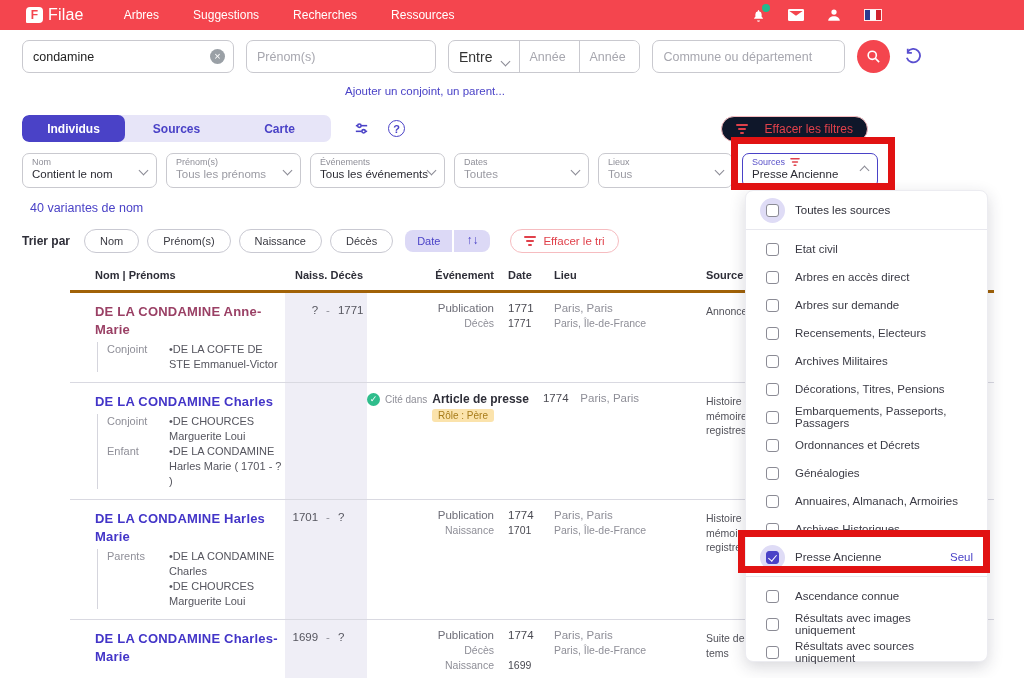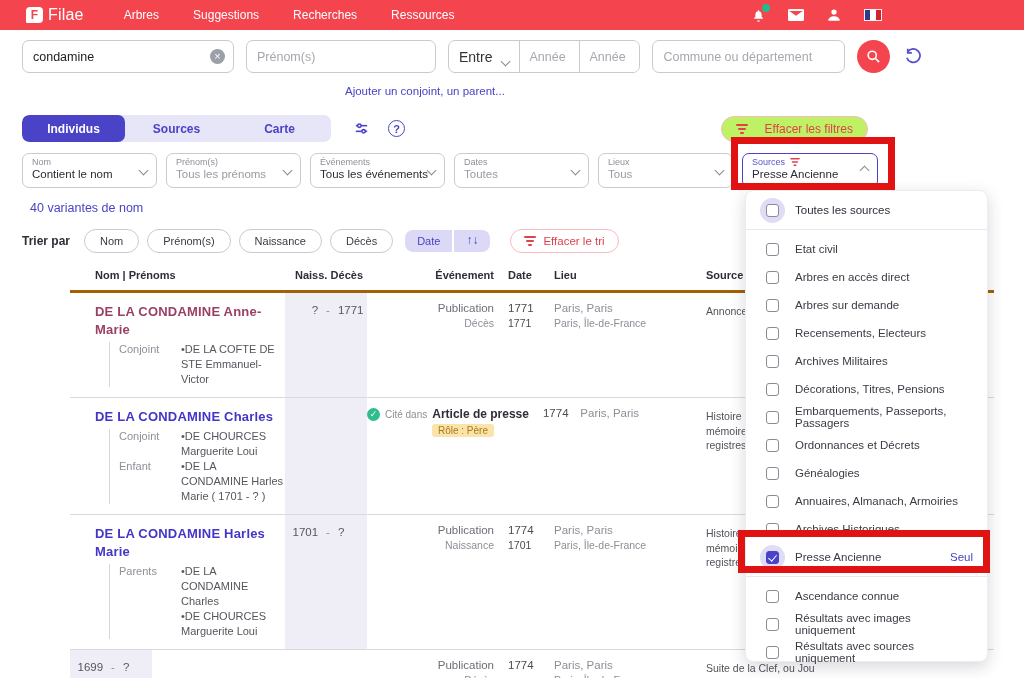--- a/index.html
+++ b/index.html
@@ -50,21 +50,21 @@
   
   .tabs-row{display:flex;align-items:center;margin-top:16px;padding:0 22px}
   .tabs{display:flex;background:var(--lavender);border-radius:7px;overflow:hidden}
   .tab{width:103px;height:27px;display:flex;align-items:center;justify-content:center;font-size:12px;font-weight:bold;
     color:var(--accent);cursor:pointer}
   .tab.active{background:var(--accent);color:#fff;border-radius:7px}
   .tune{margin-left:22px;cursor:pointer;display:flex}
   .help{margin-left:18px;width:17px;height:17px;border:1.8px solid var(--accent);border-radius:50%;color:var(--accent);
     font-size:11px;font-weight:bold;display:flex;align-items:center;justify-content:center;cursor:pointer}
   .clear-filters{margin-left:auto;margin-right:134px;display:flex;align-items:center;gap:17px;border:1px solid #f6bcc0;
-    border-radius:16px;padding:5px 14px;color:#e0414b;font-size:12px;background:#bef264;cursor:pointer}
+    border-radius:16px;padding:5px 14px;color:#e0414b;font-size:12px;background:#0f172a;cursor:pointer}
   .fbars{display:inline-flex;flex-direction:column;align-items:center;gap:2px}
   .fbars i{display:block;height:2px;background:currentColor;border-radius:1px}
   .fbars i:nth-child(1){width:12px}.fbars i:nth-child(2){width:8px}.fbars i:nth-child(3){width:4px}
 
   
   .filters-row{display:flex;gap:9px;margin-top:11px;padding:0 22px}
   .fsel{width:135px;height:35px;border:1px solid #c9c9cf;border-radius:7px;padding:3px 9px 0;display:flex;cursor:pointer;background:#fff}
   .fsel .txts{flex:1;min-width:0}
   .fsel .lab{font-size:9px;color:#8f8f98;display:flex;align-items:center;gap:4px}
   .fsel .val{font-size:11.5px;color:#2c2c34;white-space:nowrap;overflow:hidden;margin-top:1px}
@@ -102,21 +102,21 @@
   .ev-line.sub .ev-type{color:#8e8e97}
 
   .t-row{display:flex;border-bottom:1px solid #d9d9e1;padding:9px 0 10px;position:relative;cursor:pointer}
   .t-row .c-naiss{background:var(--band);margin-top:-9px;margin-bottom:-10px;padding-top:11px;align-items:flex-start;
     justify-content:center;gap:0;display:flex}
   .nd-n{min-width:26px;text-align:right;font-size:11.5px;color:#55555e}
   .nd-dash{margin:0 8px;font-size:11.5px;color:#8e8e97}
   .nd-d{min-width:28px;font-size:11.5px;color:#55555e}
   .row-name{font-size:13px;font-weight:bold;color:var(--link);text-decoration:none;letter-spacing:.2px}
   .t-row.visited .row-name{color:var(--visited)}
-  .relations{margin-top:4px;border-left:1px solid #d5d5dd;margin-left:14px;padding-left:9px}
+  .relations{margin-top:4px;border-left:1px solid #d5d5dd;margin-left:2px;padding-left:9px}
   .rel{display:flex;font-size:11px;line-height:15px}
   .rel-label{width:62px;color:#8f8f98;flex:none}
   .rel-names{color:#55555e}
   .cited{display:flex;align-items:center;justify-content:flex-end;gap:5px}
   .cited .pfx{font-size:10px;color:#8e8e97}
   .cited .strong{font-size:12px;font-weight:bold;color:#2e2e38}
   .ckc{width:13px;height:13px;border-radius:50%;background:var(--green);color:#fff;display:flex;align-items:center;
     justify-content:center;font-size:9px}
   .badge{display:inline-block;background:var(--badge-bg);color:var(--badge-text);font-size:10px;border-radius:3px;
     padding:1px 6px;margin-top:2px}
@@ -440,20 +440,21 @@
               <span class="ev-lieu">Paris, Île-de-France</span>
             </div>
           </div>
           <div class="c-source">
             <div class="src-text">Histoire de l'Académi
 mémoires de mathém
 registres de cette Aca</div>
           </div>
         </div>
         <div class="t-row">
+          <div class="c-name"><a class="row-name">DE LA CONDAMINE Charles-Marie</a></div>
           <div class="c-naiss">
             <span class="nd-n">1699</span>
             <span class="nd-dash">-</span>
             <span class="nd-d">?</span>
           </div>
           <div class="c-mid">
             <div class="ev-line">
               <span class="ev-type">Publication</span>
               <span class="ev-date">1774</span>
               <span class="ev-lieu">Paris, Paris</span>

